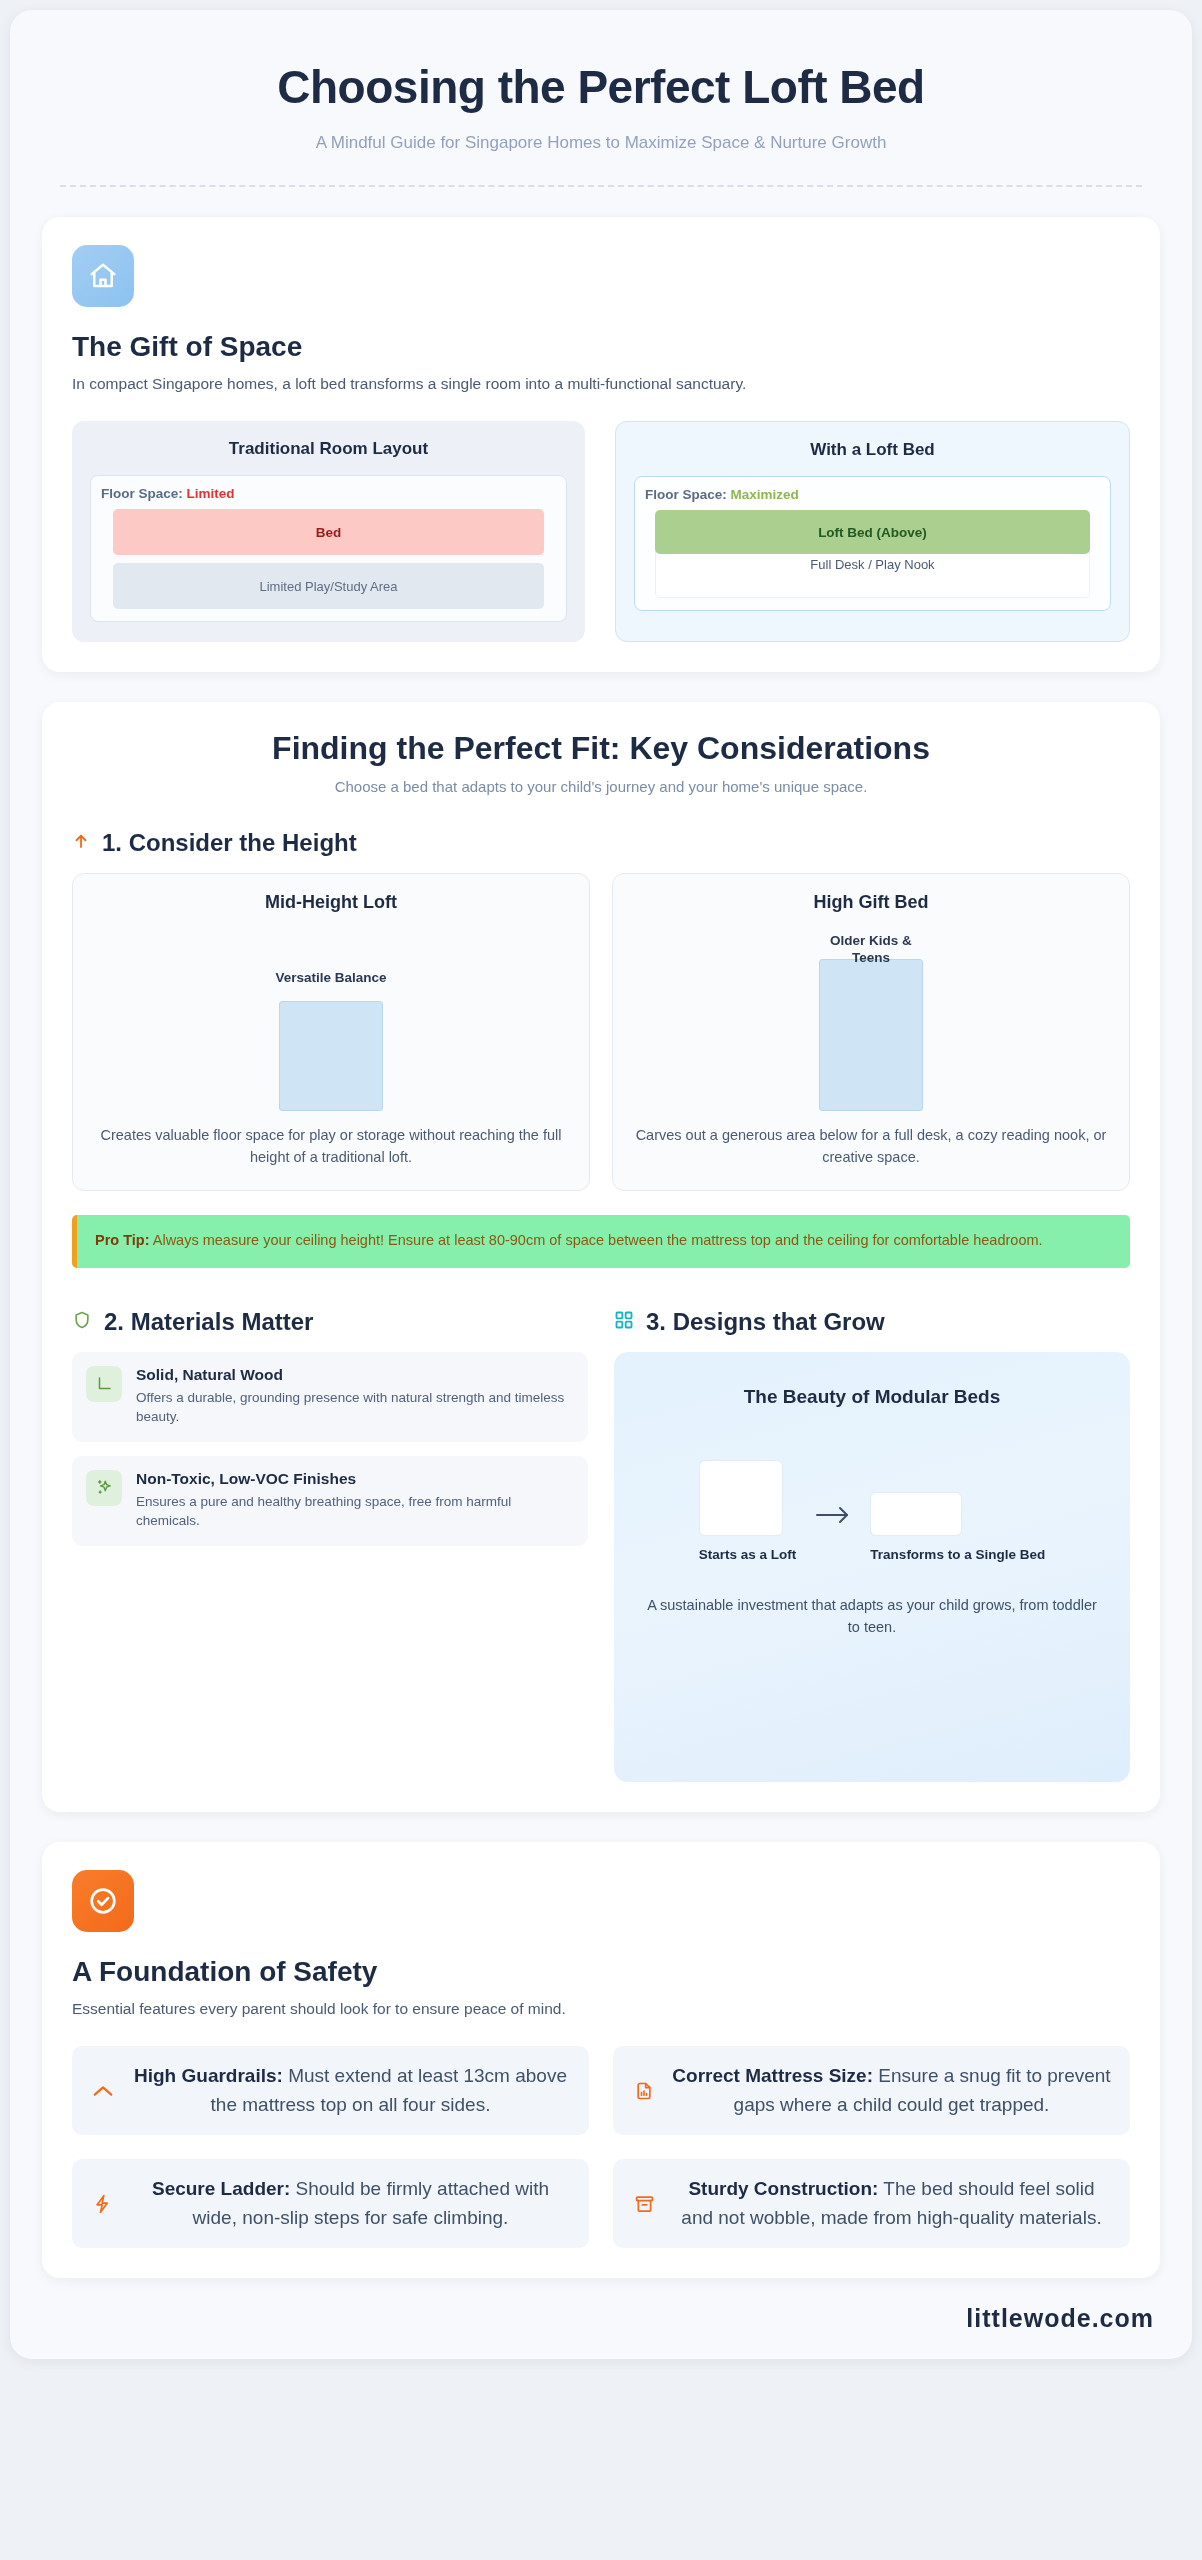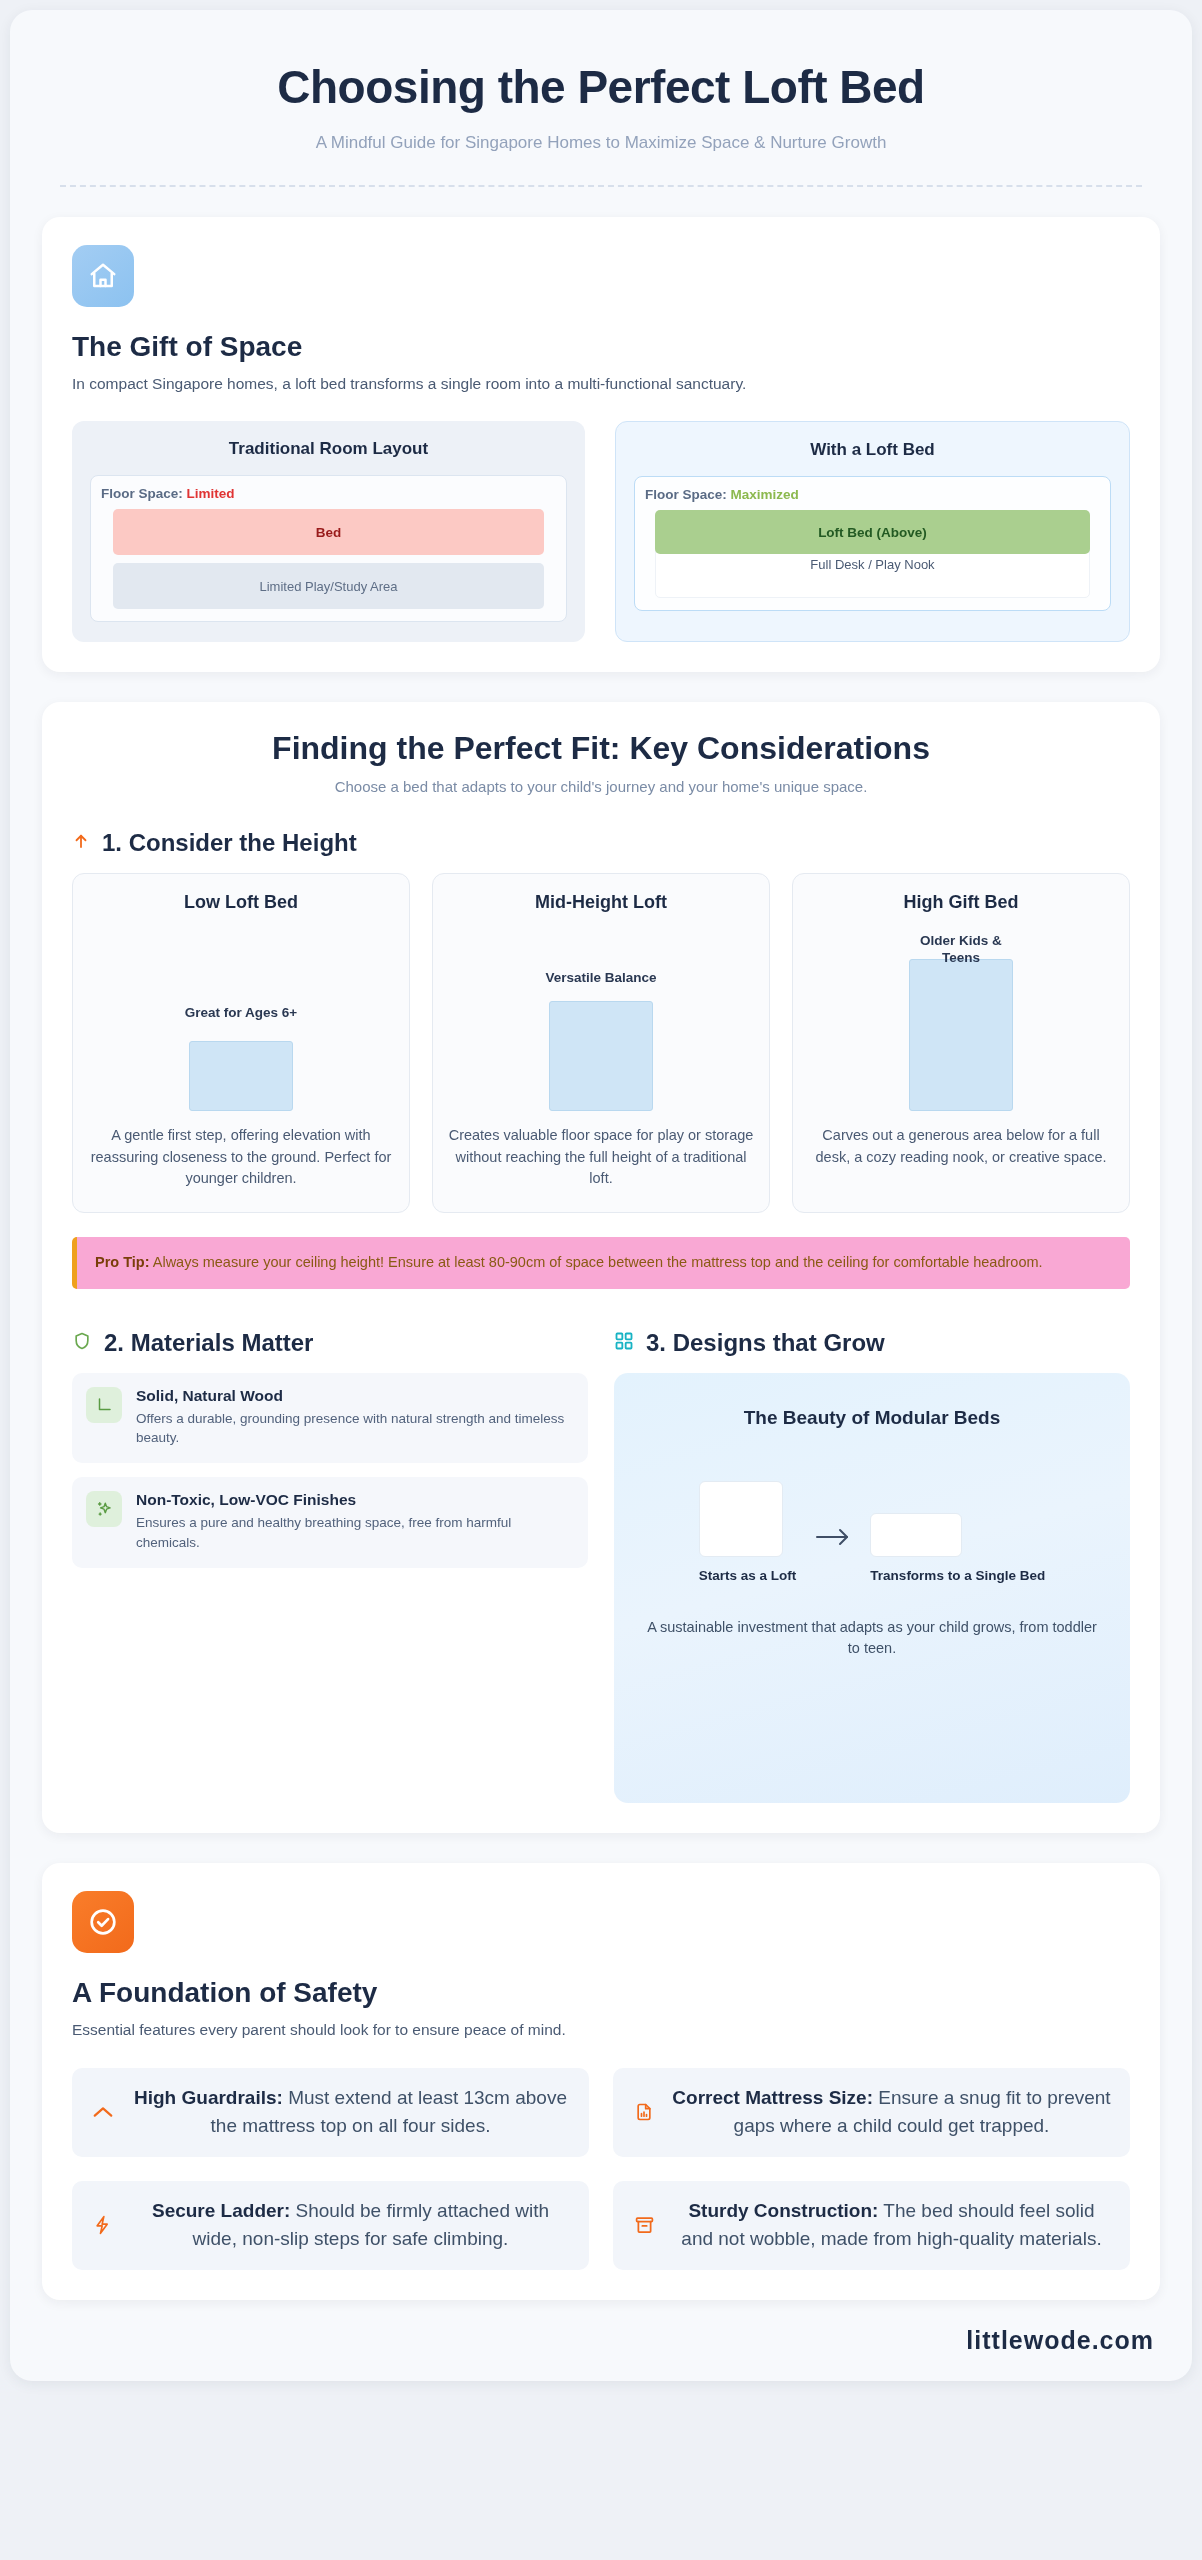--- a/index.html
+++ b/index.html
@@ -148,21 +148,21 @@
     width: 104px;
     background: #cfe5f6; border: 1px solid #b9d8ef; border-radius: 3px;
   }
   .hcard p {
     margin-top: 14px; font-size: 14.5px; color: #4a5a73; line-height: 1.48;
   }
 
   
   .protip {
     margin-top: 24px;
-    background: #f9a8d4;
+    background: #86efac;
     border-left: 5px solid #efa01e;
     border-radius: 5px;
     padding: 14px 18px 16px 18px;
     font-size: 14.5px; color: #8a5a14; line-height: 1.55;
   }
   .protip b { color: #7a3e0a; }
 
   
   .two-col { display: flex; gap: 26px; margin-top: 32px; align-items: flex-start; }
   .col { flex: 1 1 0; }
@@ -284,28 +284,20 @@
       <span>
         <svg width="18" height="22" viewBox="0 0 24 24" fill="none" stroke="#f26a1b" stroke-width="2.4" stroke-linecap="round" stroke-linejoin="round">
           <path d="M12 20V5"></path>
               <path d="M6 11l6-6 6 6"></path>
         </svg>
       </span>
       <h3>1. Consider the Height</h3>
     </div>
 
     <div class="height-grid">
-      <div class="hcard">
-        <h4>Low Loft Bed</h4>
-        <div class="hviz">
-          <div class="cap" style="top:84px;">Great for Ages 6+</div>
-          <div class="hbar" style="height:70px;"></div>
-        </div>
-        <p>A gentle first step, offering elevation with reassuring closeness to the ground. Perfect for younger children.</p>
-      </div>
 
       <div class="hcard">
         <h4>Mid-Height Loft</h4>
         <div class="hviz">
           <div class="cap" style="top:49px;">Versatile Balance</div>
           <div class="hbar" style="height:110px;"></div>
         </div>
         <p>Creates valuable floor space for play or storage without reaching the full height of a traditional loft.</p>
       </div>
 

